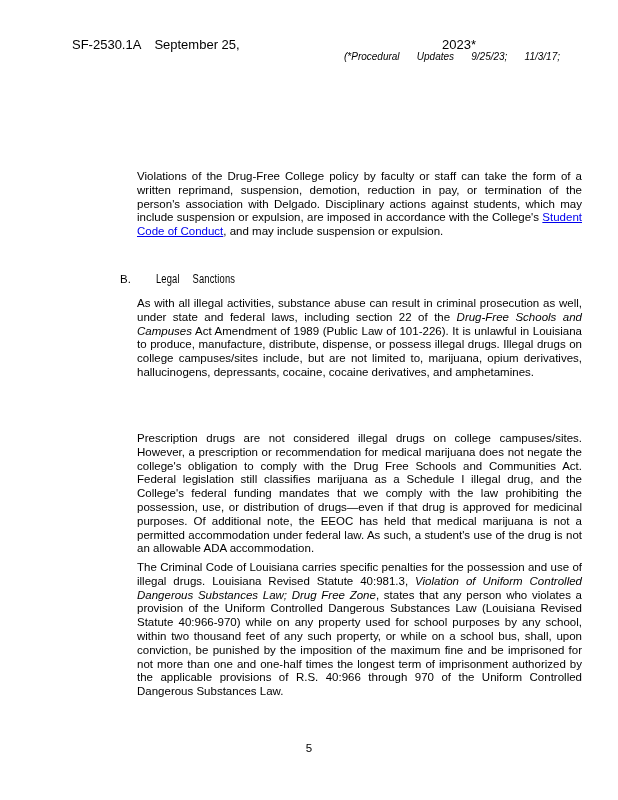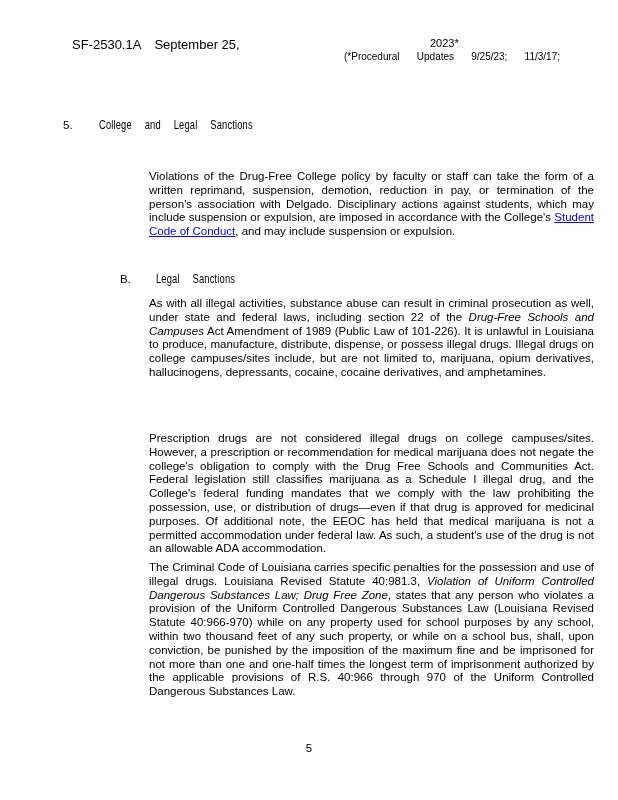--- a/index.html
+++ b/index.html
@@ -15,45 +15,44 @@
     background: #ffffff;
     overflow: hidden;
   }
 
   
   .hdr-left {
     position: absolute; left: 72px; top: 37px;
     font-size: 13px; white-space: nowrap;
   }
   .hdr-date { margin-left: 13px; }
-  .hdr-year { position: absolute; left: 430px; top: 37px; font-size: 11px; }
+  .hdr-year { position: absolute; left: 442px; top: 37px; font-size: 13px; }
   .revision {
     position: absolute; left: 344px; top: 49px; width: 216px;
-    font-size: 10px; line-height: 15px;
+    font-style: italic; font-size: 10px; line-height: 15px;
   }
   .rev-line.just { text-align: justify; text-align-last: justify; }
 
   
   .heading { position: absolute; font-size: 12px; white-space: nowrap; }
   .sec5 { left: 63px; top: 118px; }
   .subA { left: 100px; top: 147px; }
   .subB { left: 100px; top: 272px; margin-left: 20px; }
   .num  { display: inline-block; width: 36px; font-size: 11.5px; }
   .cond {
     display: inline-block;
     transform: scaleX(0.78); transform-origin: 0 50%;
     word-spacing: 13px; letter-spacing: 0.2px;
   }
 
   
   .para {
     position: absolute; left: 137px; width: 445px;
     font-size: 11.5px; line-height: 13.8px;
     text-align: justify;
-    margin-left: 12px;
   }
   .pA  { top: 170px; }
   .pB1 { top: 297px; }
   .pB2 { top: 432px; }
   .pB3 { top: 561px; }
   .ital { font-style: italic; }
   .link { color: #0000ee; text-decoration: underline; cursor: pointer; }
 
   
   .page-num {
@@ -68,23 +67,20 @@
 
   <div class="hdr-left">
     <span>SF-2530.1A</span><span class="hdr-date">September 25,</span>
   </div>
   <div class="hdr-year">2023*</div>
 
   <div class="revision">
     <div class="rev-line just">(*Procedural Updates 9/25/23; 11/3/17;</div>
   </div>
 
-  <div class="heading sec5">
-    <span class="num">5.</span><span class="cond">College and Legal Sanctions</span>
-  </div>
 
 
   <p class="para pA">
     <span>Violations of the Drug-Free College policy by faculty or staff can take the form of a written reprimand, suspension, demotion, reduction in pay, or termination of the person's association with Delgado. Disciplinary actions against students, which may include suspension or expulsion, are imposed in accordance with the College's </span><a class="link">Student Code of Conduct</a><span>, and may include suspension or expulsion.</span>
   </p>
 
   <div class="heading subB">
     <span class="num">B.</span><span class="cond">Legal Sanctions</span>
   </div>
 

